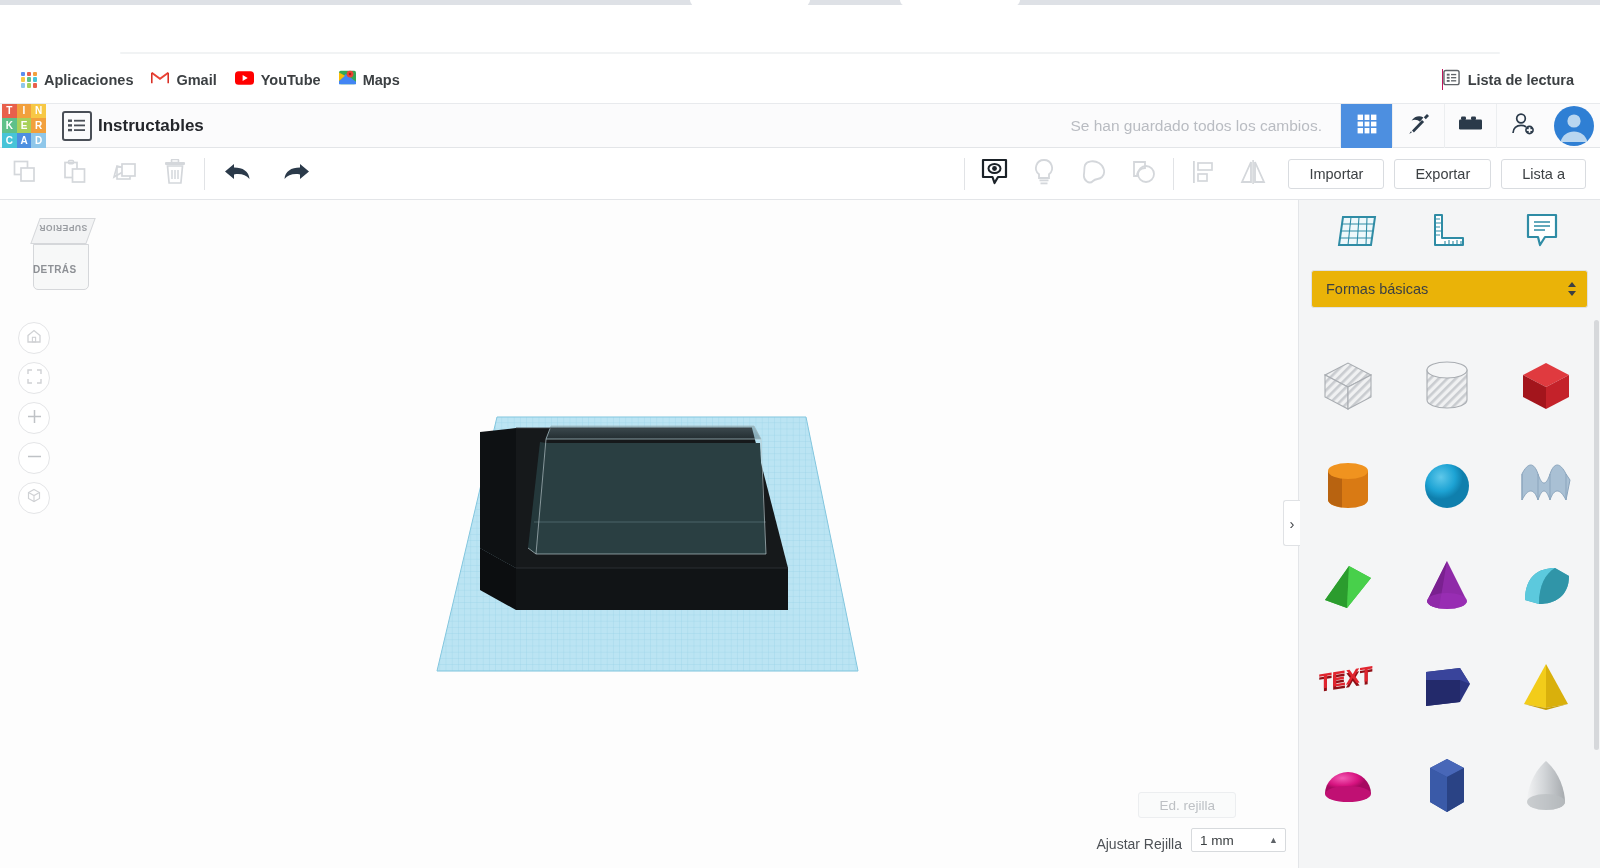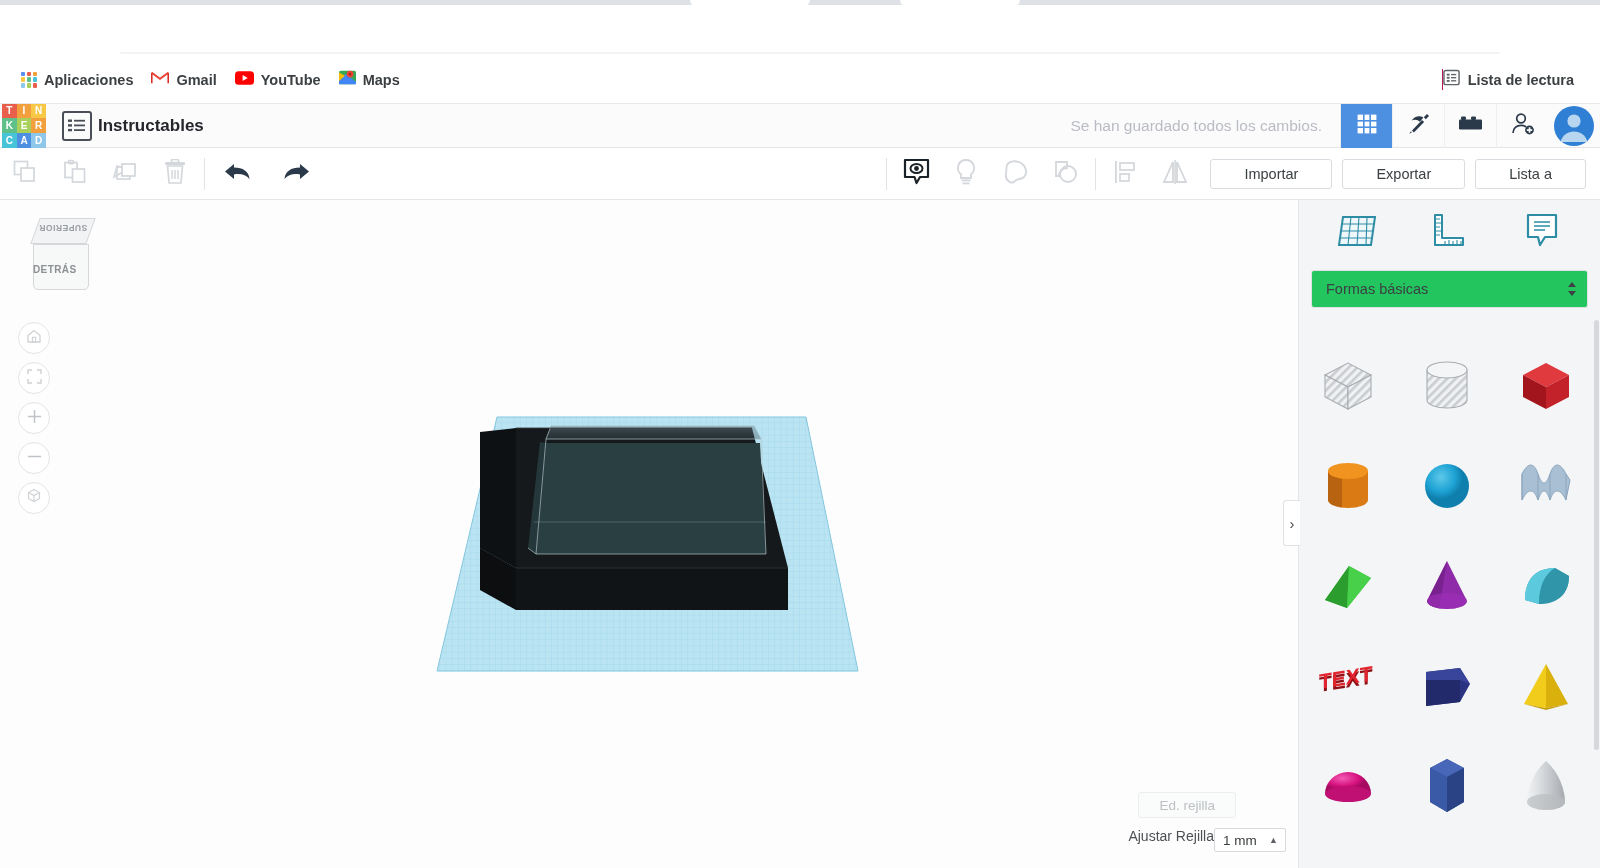--- a/index.html
+++ b/index.html
@@ -51,21 +51,21 @@
   #hdr-grid-btn{ background:#4d8fe0; }
   #avatar-btn{ width:52px; height:44px; display:flex; align-items:center;
     justify-content:center; cursor:pointer; }
 
   
   #edit-toolbar{ position:absolute; left:0; top:148px; width:1600px; height:52px;
     background:#fff; border-bottom:1px solid #e3e5e8; display:flex; align-items:center; }
   .tb-btn{ width:50px; height:52px; display:flex; align-items:center;
     justify-content:center; cursor:pointer; }
   .tb-sep{ width:1px; height:32px; background:#e1e3e6; margin:0 4px; }
-  .tb-text-btn{ height:30px; padding:0 33px; border:1px solid #d9dce0; background:#fff;
+  .tb-text-btn{ height:30px; padding:0 20px; border:1px solid #d9dce0; background:#fff;
     border-radius:3px; font-size:14.5px; color:#3c4043; margin-left:10px;
     display:flex; align-items:center; cursor:pointer;
     font-family:"Liberation Sans",sans-serif; }
 
   
   #canvas{ position:absolute; left:0; top:200px; width:1298px; height:668px;
     background:#fdfdfd; overflow:hidden; }
 
   
   #view-cube{ position:absolute; left:28px; top:18px; width:70px; height:74px;
@@ -86,35 +86,35 @@
     display:flex; flex-direction:column; gap:8px; }
   .nav-btn{ width:32px; height:32px; border:1px solid #e4e5e7; border-radius:50%;
     background:#fff; display:flex; align-items:center; justify-content:center;
     cursor:pointer; color:#cfd1d4; }
 
   
   #grid-edit-btn{ position:absolute; right:62px; bottom:50px; height:26px;
     padding:0 20px; border:1px solid #eceef0; background:#fafbfb; border-radius:3px;
     font-size:13.5px; color:#bdc0c4; display:flex; align-items:center; cursor:pointer; }
   #snap-row{ position:absolute; right:12px; bottom:16px;
-    display:flex; align-items:flex-start; }
+    display:flex; align-items:flex-end; gap:9px; }
   #snap-label{ font-size:14px; color:#4d5156; }
-  #snap-select{ height:24px; width:72px; border:1px solid #d7dadd; background:#fff;
+  #snap-select{ height:24px; width:95px; border:1px solid #d7dadd; background:#fff;
     border-radius:2px; display:flex; align-items:center; padding:0 8px;
     font-size:13.5px; color:#3c4043; cursor:pointer; position:relative; }
   #snap-caret{ position:absolute; right:7px; font-size:9px; color:#5f6368; }
 
   
   #shapes-panel{ position:absolute; left:1298px; top:200px; width:302px; height:668px;
     background:#f4f5f6; border-left:1px solid #e3e5e8; }
   #panel-tabs{ height:66px; display:flex; align-items:center;
     justify-content:space-around; padding:0 12px; }
   .panel-tab{ width:48px; height:48px; display:flex; align-items:center;
     justify-content:center; cursor:pointer; }
-  #shape-category{ margin:4px 12px 0 12px; height:38px; background:#22c55e;
+  #shape-category{ margin:4px 12px 0 12px; height:38px; background:#eab308;
     border:1px solid #dfe1e4; border-radius:3px; display:flex; align-items:center;
     padding:0 14px; font-size:14.5px; color:#3c4043; cursor:pointer;
     position:relative; }
   #category-stepper{ position:absolute; right:10px; display:flex; flex-direction:column;
     gap:2px; color:#3c4043; }
   #shape-grid{ position:absolute; left:0; top:128px; width:296px; height:540px;
     display:grid; grid-template-columns:repeat(3,1fr); align-content:start;
     row-gap:0; padding-top:8px; }
   .shape-cell{ height:100px; display:flex; align-items:center; justify-content:center;
     cursor:pointer; }

